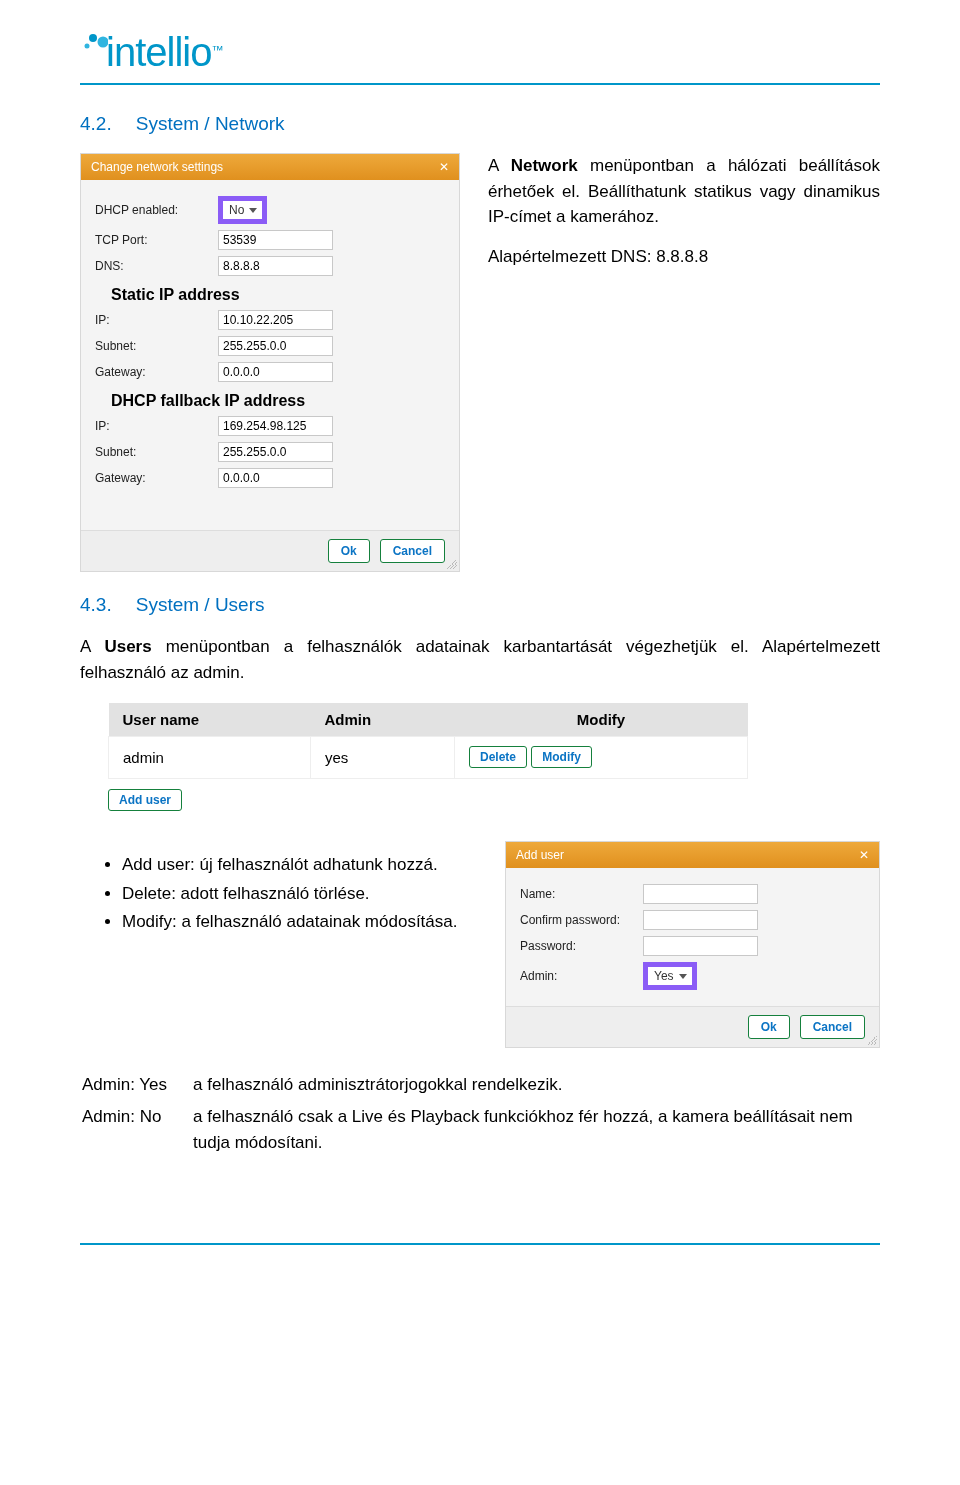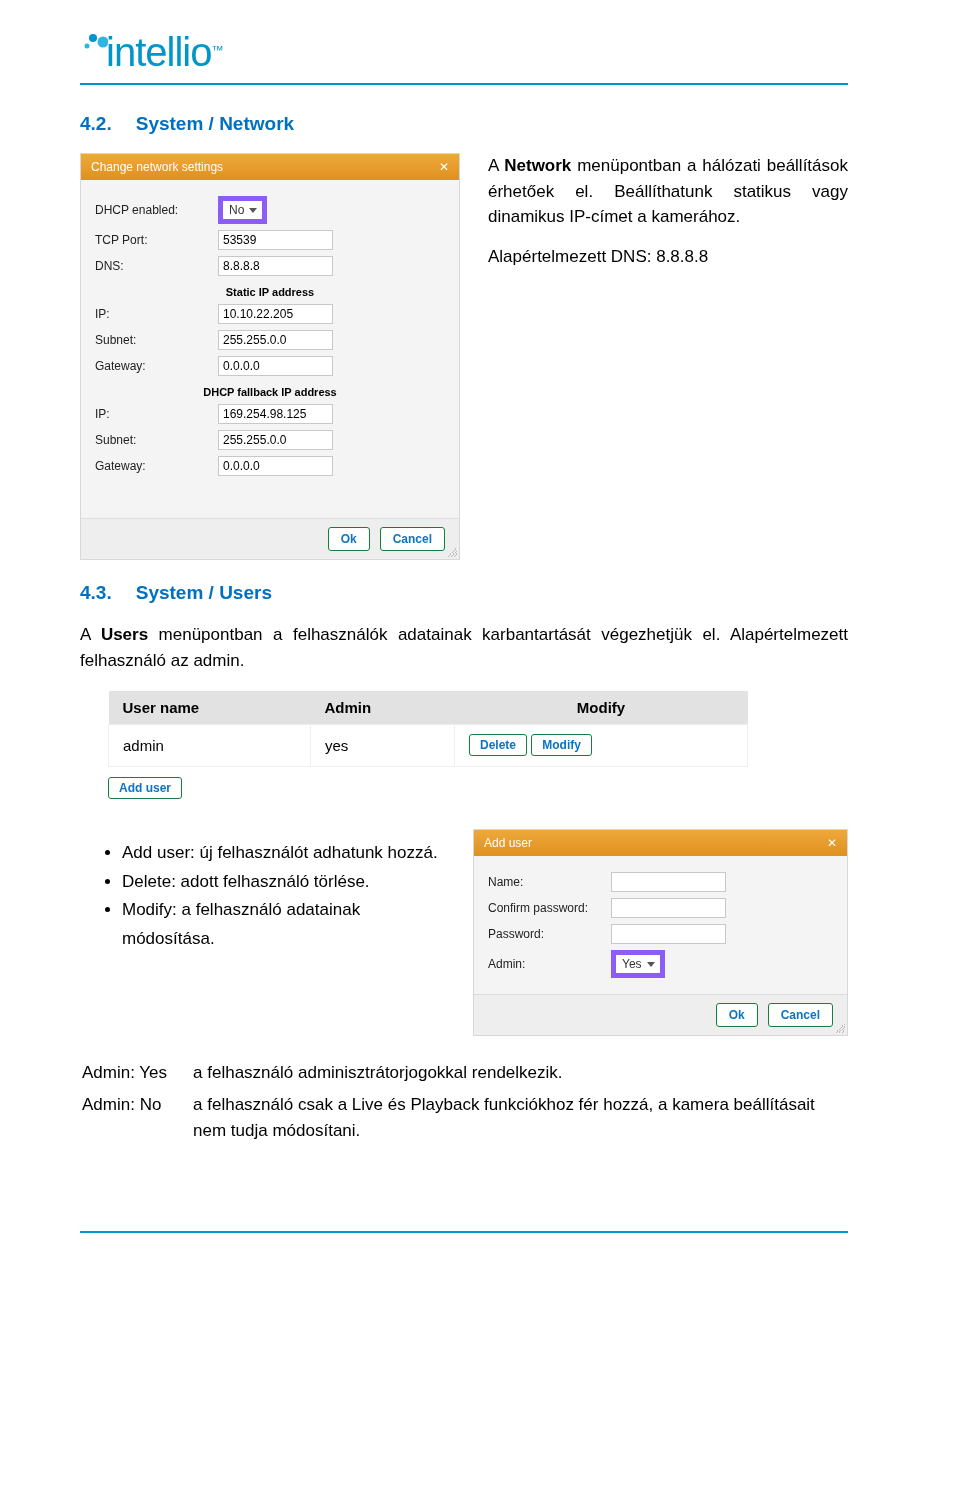--- a/index.html
+++ b/index.html
@@ -5,21 +5,21 @@
   * { box-sizing: border-box; margin: 0; padding: 0; }
   body {
     font-family: Arial, Helvetica, sans-serif;
     background: #fff;
     color: #000;
     width: 960px;
     margin: 0 auto;
     padding: 0;
   }
   .page {
-    padding: 20px 112px 40px 80px;
+    padding: 20px 80px 40px 80px;
   }
   .logo-wrap {
     display: flex;
     align-items: flex-end;
     padding: 10px 0 4px 0;
   }
   .logo-dots {
     display: flex;
     gap: 2px;
     align-items: flex-end;
@@ -47,21 +47,21 @@
     border-top: 2px solid #0096c9;
     margin: 4px 0 28px 0;
   }
   .hr-blue-footer {
     border: none;
     border-top: 2px solid #0096c9;
     margin-top: 80px;
   }
   .section-title {
     color: #0070c0;
-    font-weight: bold;
+    font-weight: normal;
     font-size: 19px;
     margin: 20px 0 18px 0;
   }
   .sec-num { margin-right: 24px; }
   .twocol {
     display: flex;
     gap: 28px;
     align-items: flex-start;
     margin-bottom: 22px;
   }
@@ -137,24 +137,23 @@
     position: absolute;
     right: 5px;
     top: 50%;
     margin-top: -2px;
     border-left: 4px solid transparent;
     border-right: 4px solid transparent;
     border-top: 5px solid #555;
   }
   .subhead {
     font-weight: bold;
-    font-size: 11px;
-    margin: 10px 0 4px 0;
+    font-size: 16px;
+    margin: 10px 0 4px 16px;
     color: #000;
-    text-align: center;
   }
   .dialog-footer {
     display: flex;
     justify-content: flex-end;
     gap: 10px;
     padding: 8px 14px;
     background: #eee;
     border-top: 1px solid #ddd;
     position: relative;
   }

